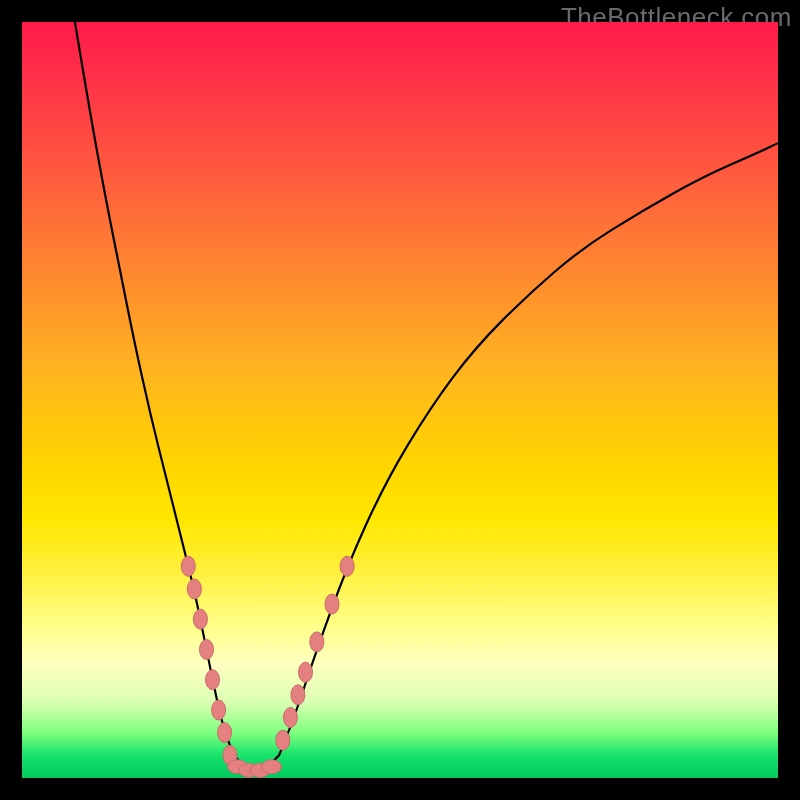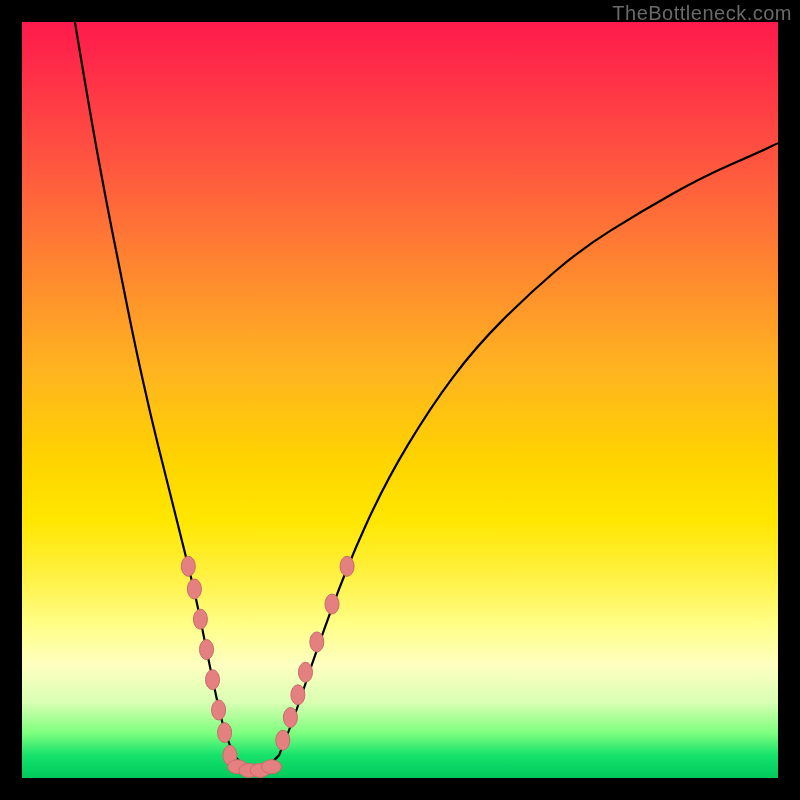--- a/index.html
+++ b/index.html
@@ -42,21 +42,21 @@
       #7fff7f 94%,
       #16e26b 97%,
       #00c95c 100%
     );
   }
   .watermark {
     position: absolute;
     top: 2px;
     right: 8px;
     color: #6a6a6a;
-    font-size: 20px;
+    font-size: 26px;
     font-weight: 500;
     letter-spacing: 0.5px;
     user-select: none;
   }
   svg.curve {
     position: absolute;
     top: 0;
     left: 0;
     width: 756px;
     height: 756px;

